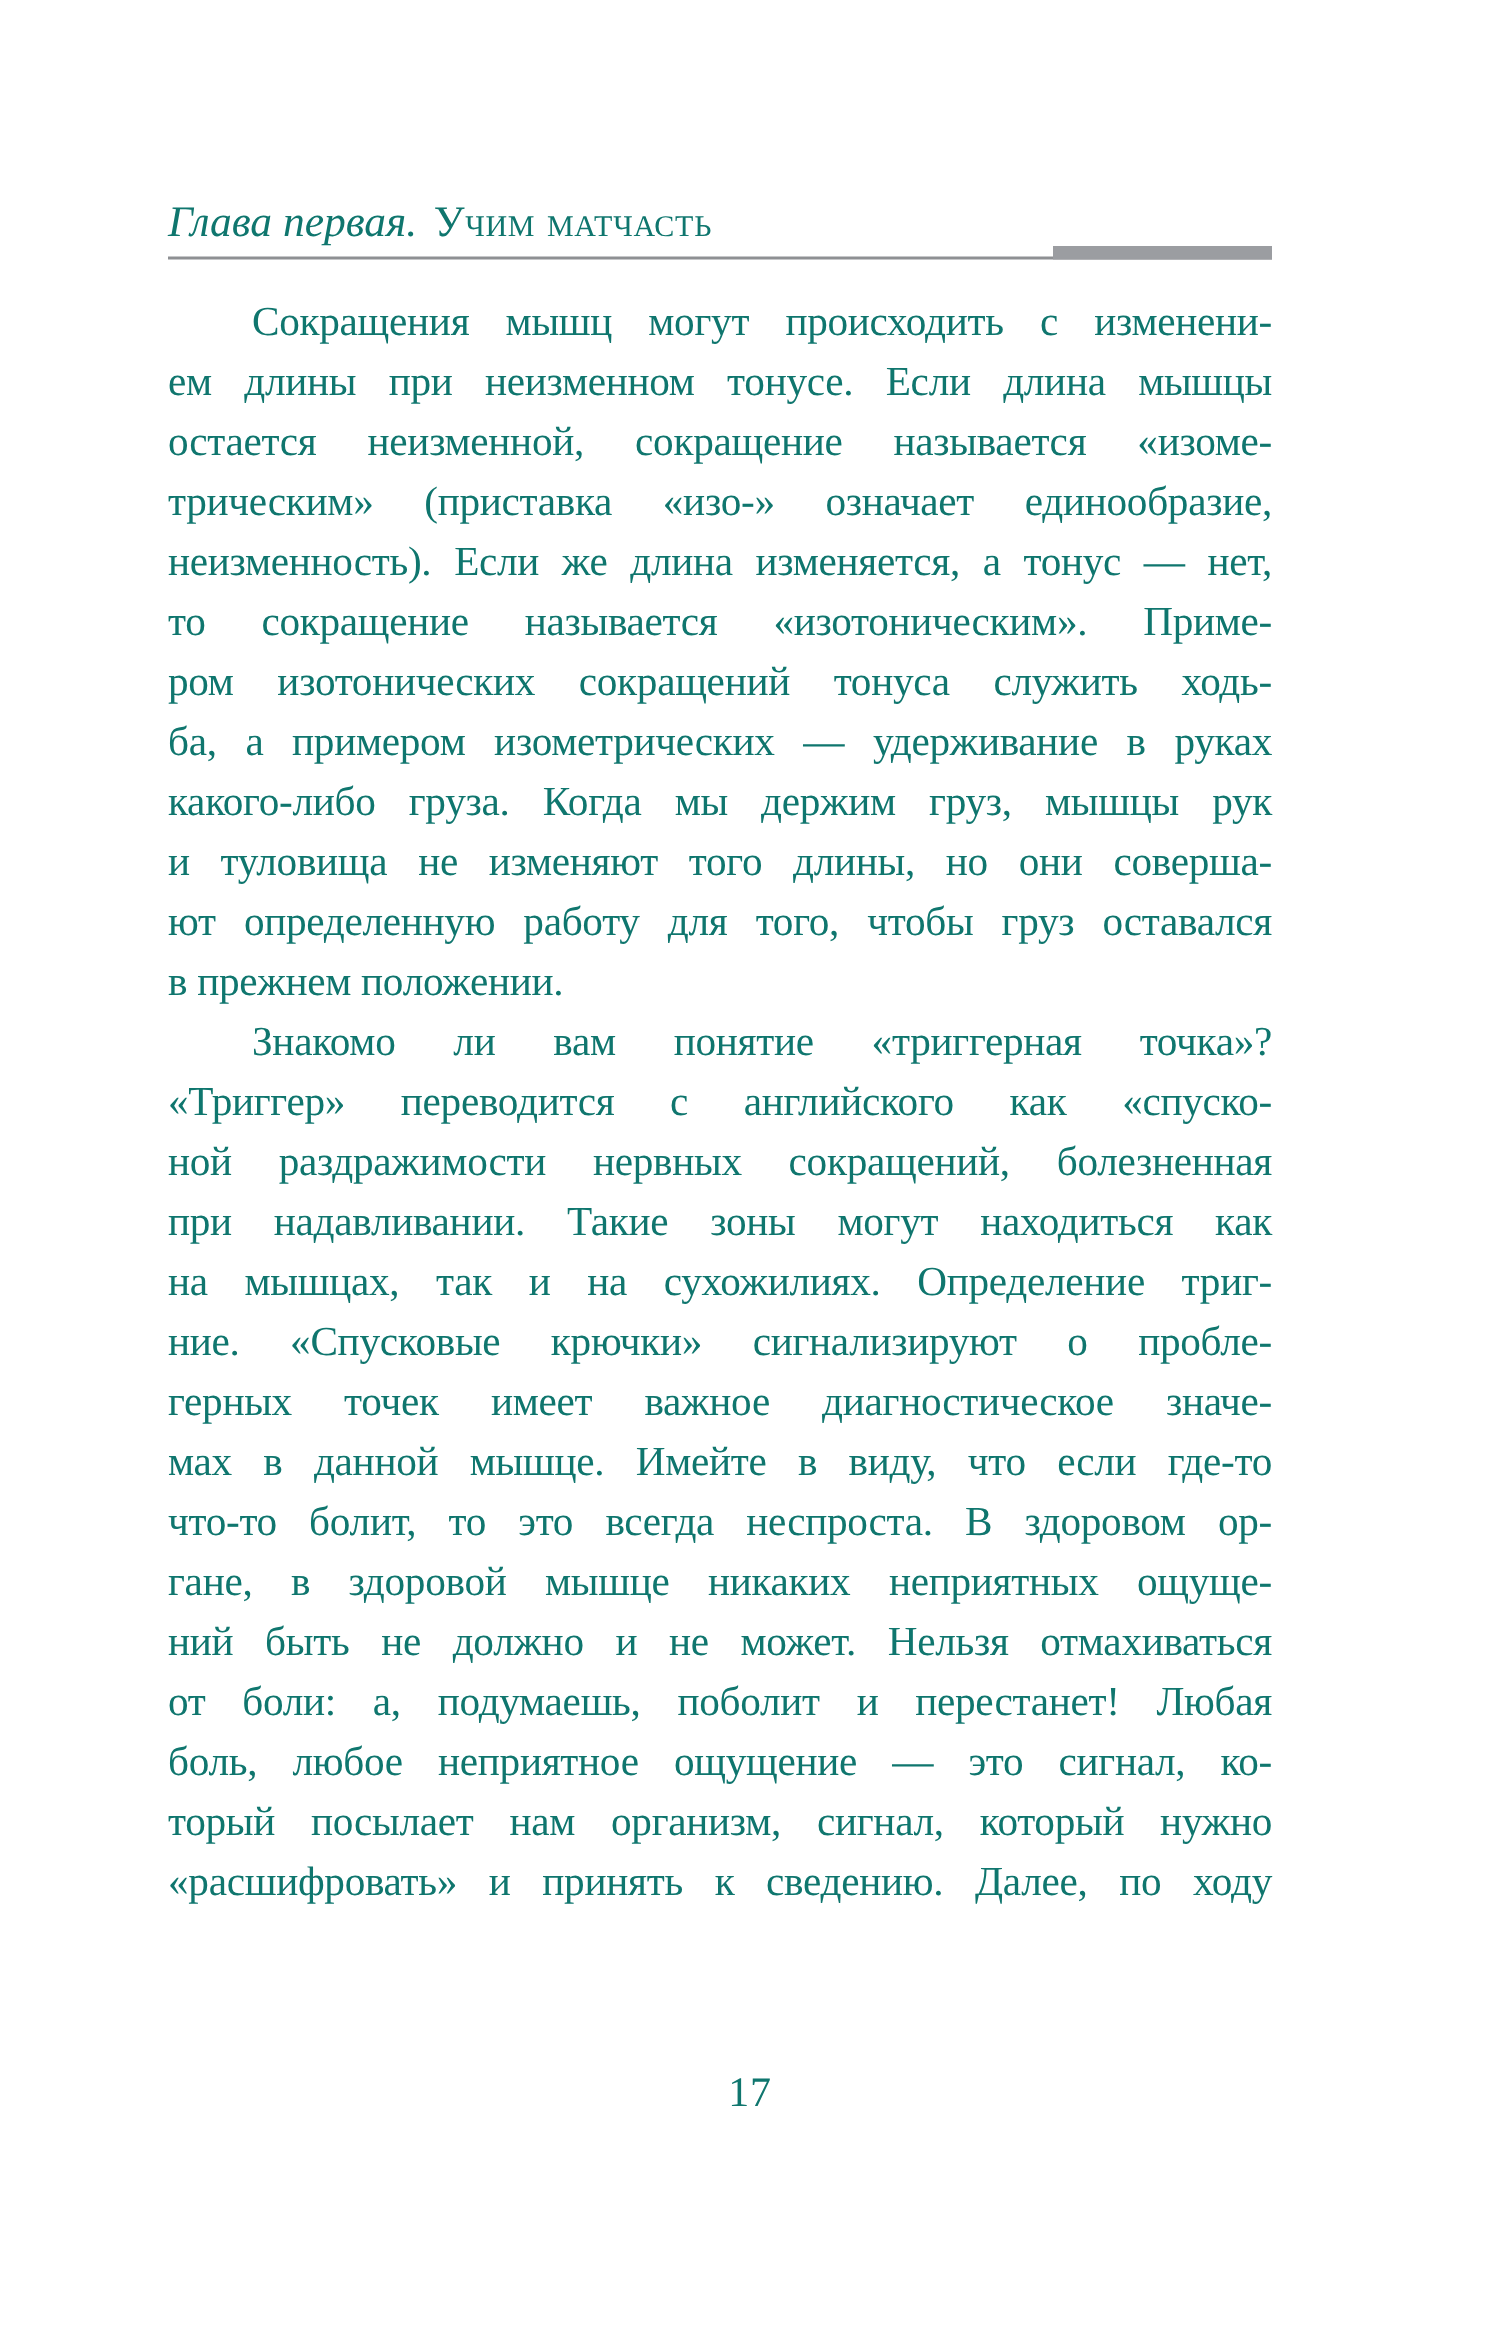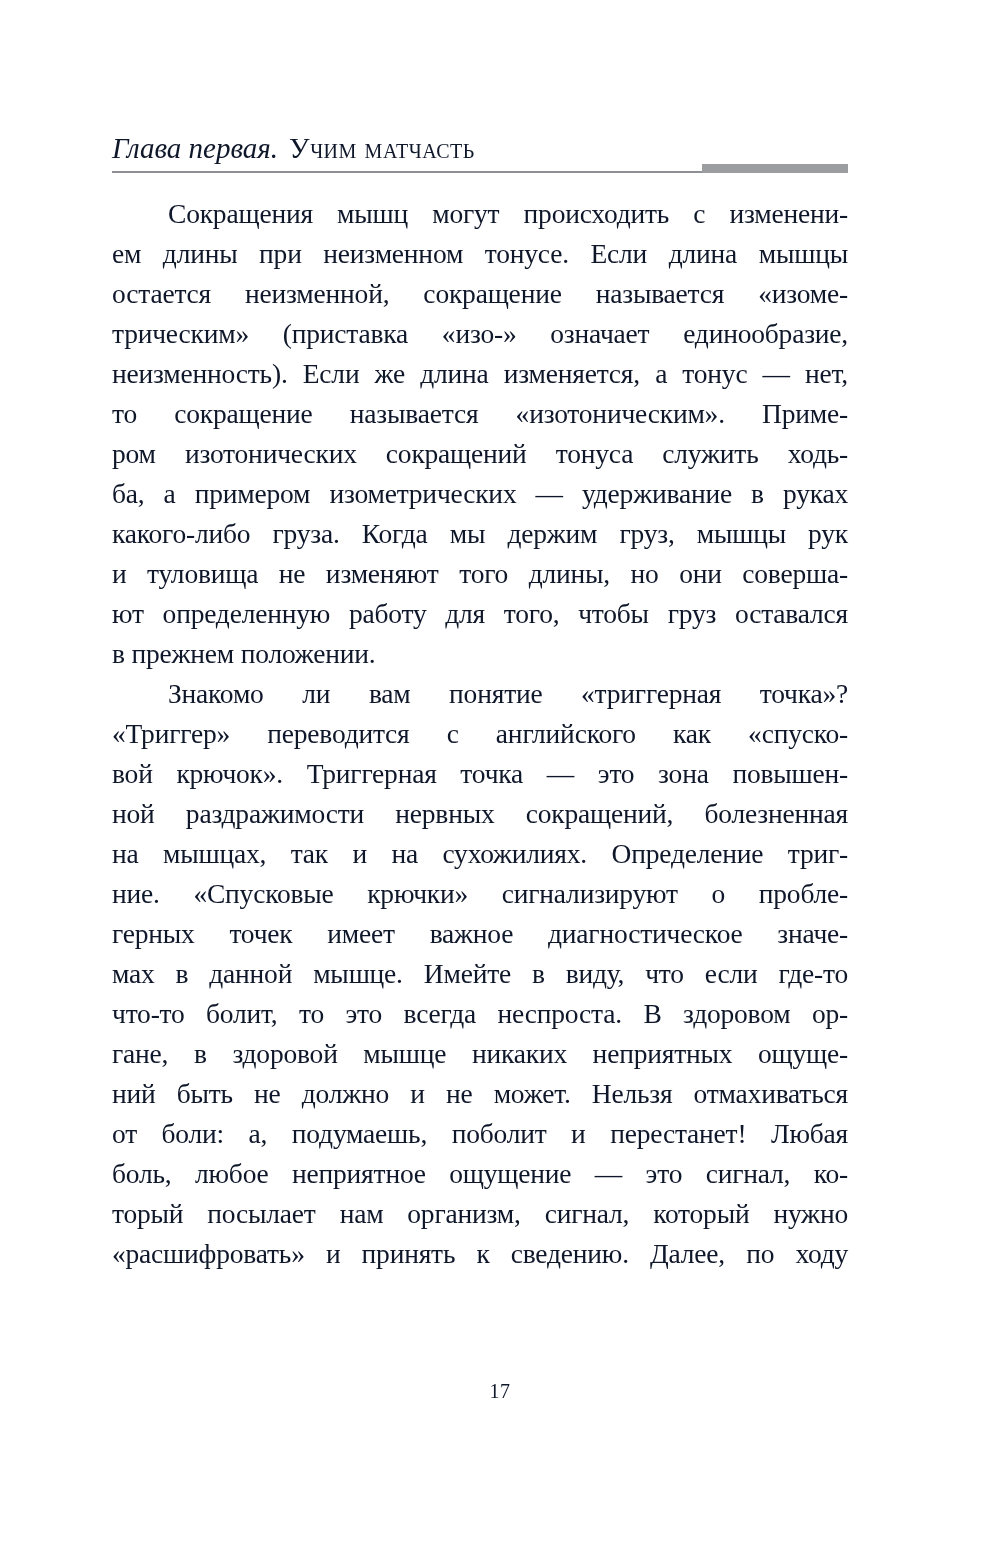--- a/index.html
+++ b/index.html
@@ -6,21 +6,21 @@
     margin: 0;
     padding: 0;
     background: #ffffff;
   }
   .page {
     position: relative;
     width: 1000px;
     height: 1552px;
     background: #ffffff;
     font-family: "Liberation Serif", "DejaVu Serif", serif;
-    color: #0f172a;
+    color: #0f766e;
     overflow: hidden;
   }
   
   .chapter-header {
     position: absolute;
     left: 112px;
     top: 132px;
     width: 736px;
     white-space: nowrap;
     font-size: 29px;
@@ -69,21 +69,21 @@
   .line.flush { text-align-last: left; }
   
   .page-footer {
     position: absolute;
     left: 0;
     top: 1380px;
     width: 100%;
     text-align: center;
   }
   .page-number {
-    font-size: 20px;
+    font-size: 28px;
     letter-spacing: 0.5px;
   }
 </style>
 </head>
 <body>
 
 <div class="page">
 
   <header class="chapter-header">
     <span class="chapter-label">Глава первая.</span><span class="chapter-title">Учим матчасть</span>
@@ -104,22 +104,22 @@
         <div class="line">ром изотонических сокращений тонуса служить ходь-</div>
         <div class="line">ба, а примером изометрических — удерживание в руках</div>
         <div class="line">какого-либо груза. Когда мы держим груз, мышцы рук</div>
         <div class="line">и туловища не изменяют того длины, но они соверша-</div>
         <div class="line">ют определенную работу для того, чтобы груз оставался</div>
         <div class="line flush">в прежнем положении.</div>
       </div>
       <div class="para">
         <div class="line first">Знакомо ли вам понятие «триггерная точка»?</div>
         <div class="line">«Триггер» переводится с английского как «спуско-</div>
-        <div class="line">вой крючок». Триггерная точка — это зона повышен-</div>
         <div class="line">ной раздражимости нервных сокращений, болезненная</div>
+        <div class="line">при надавливании. Такие зоны могут находиться как</div>
         <div class="line">на мышцах, так и на сухожилиях. Определение триг-</div>
         <div class="line">ние. «Спусковые крючки» сигнализируют о пробле-</div>
         <div class="line">герных точек имеет важное диагностическое значе-</div>
         <div class="line">мах в данной мышце. Имейте в виду, что если где-то</div>
         <div class="line">что-то болит, то это всегда неспроста. В здоровом ор-</div>
         <div class="line">гане, в здоровой мышце никаких неприятных ощуще-</div>
         <div class="line">ний быть не должно и не может. Нельзя отмахиваться</div>
         <div class="line">от боли: а, подумаешь, поболит и перестанет! Любая</div>
         <div class="line">боль, любое неприятное ощущение — это сигнал, ко-</div>
         <div class="line">торый посылает нам организм, сигнал, который нужно</div>

